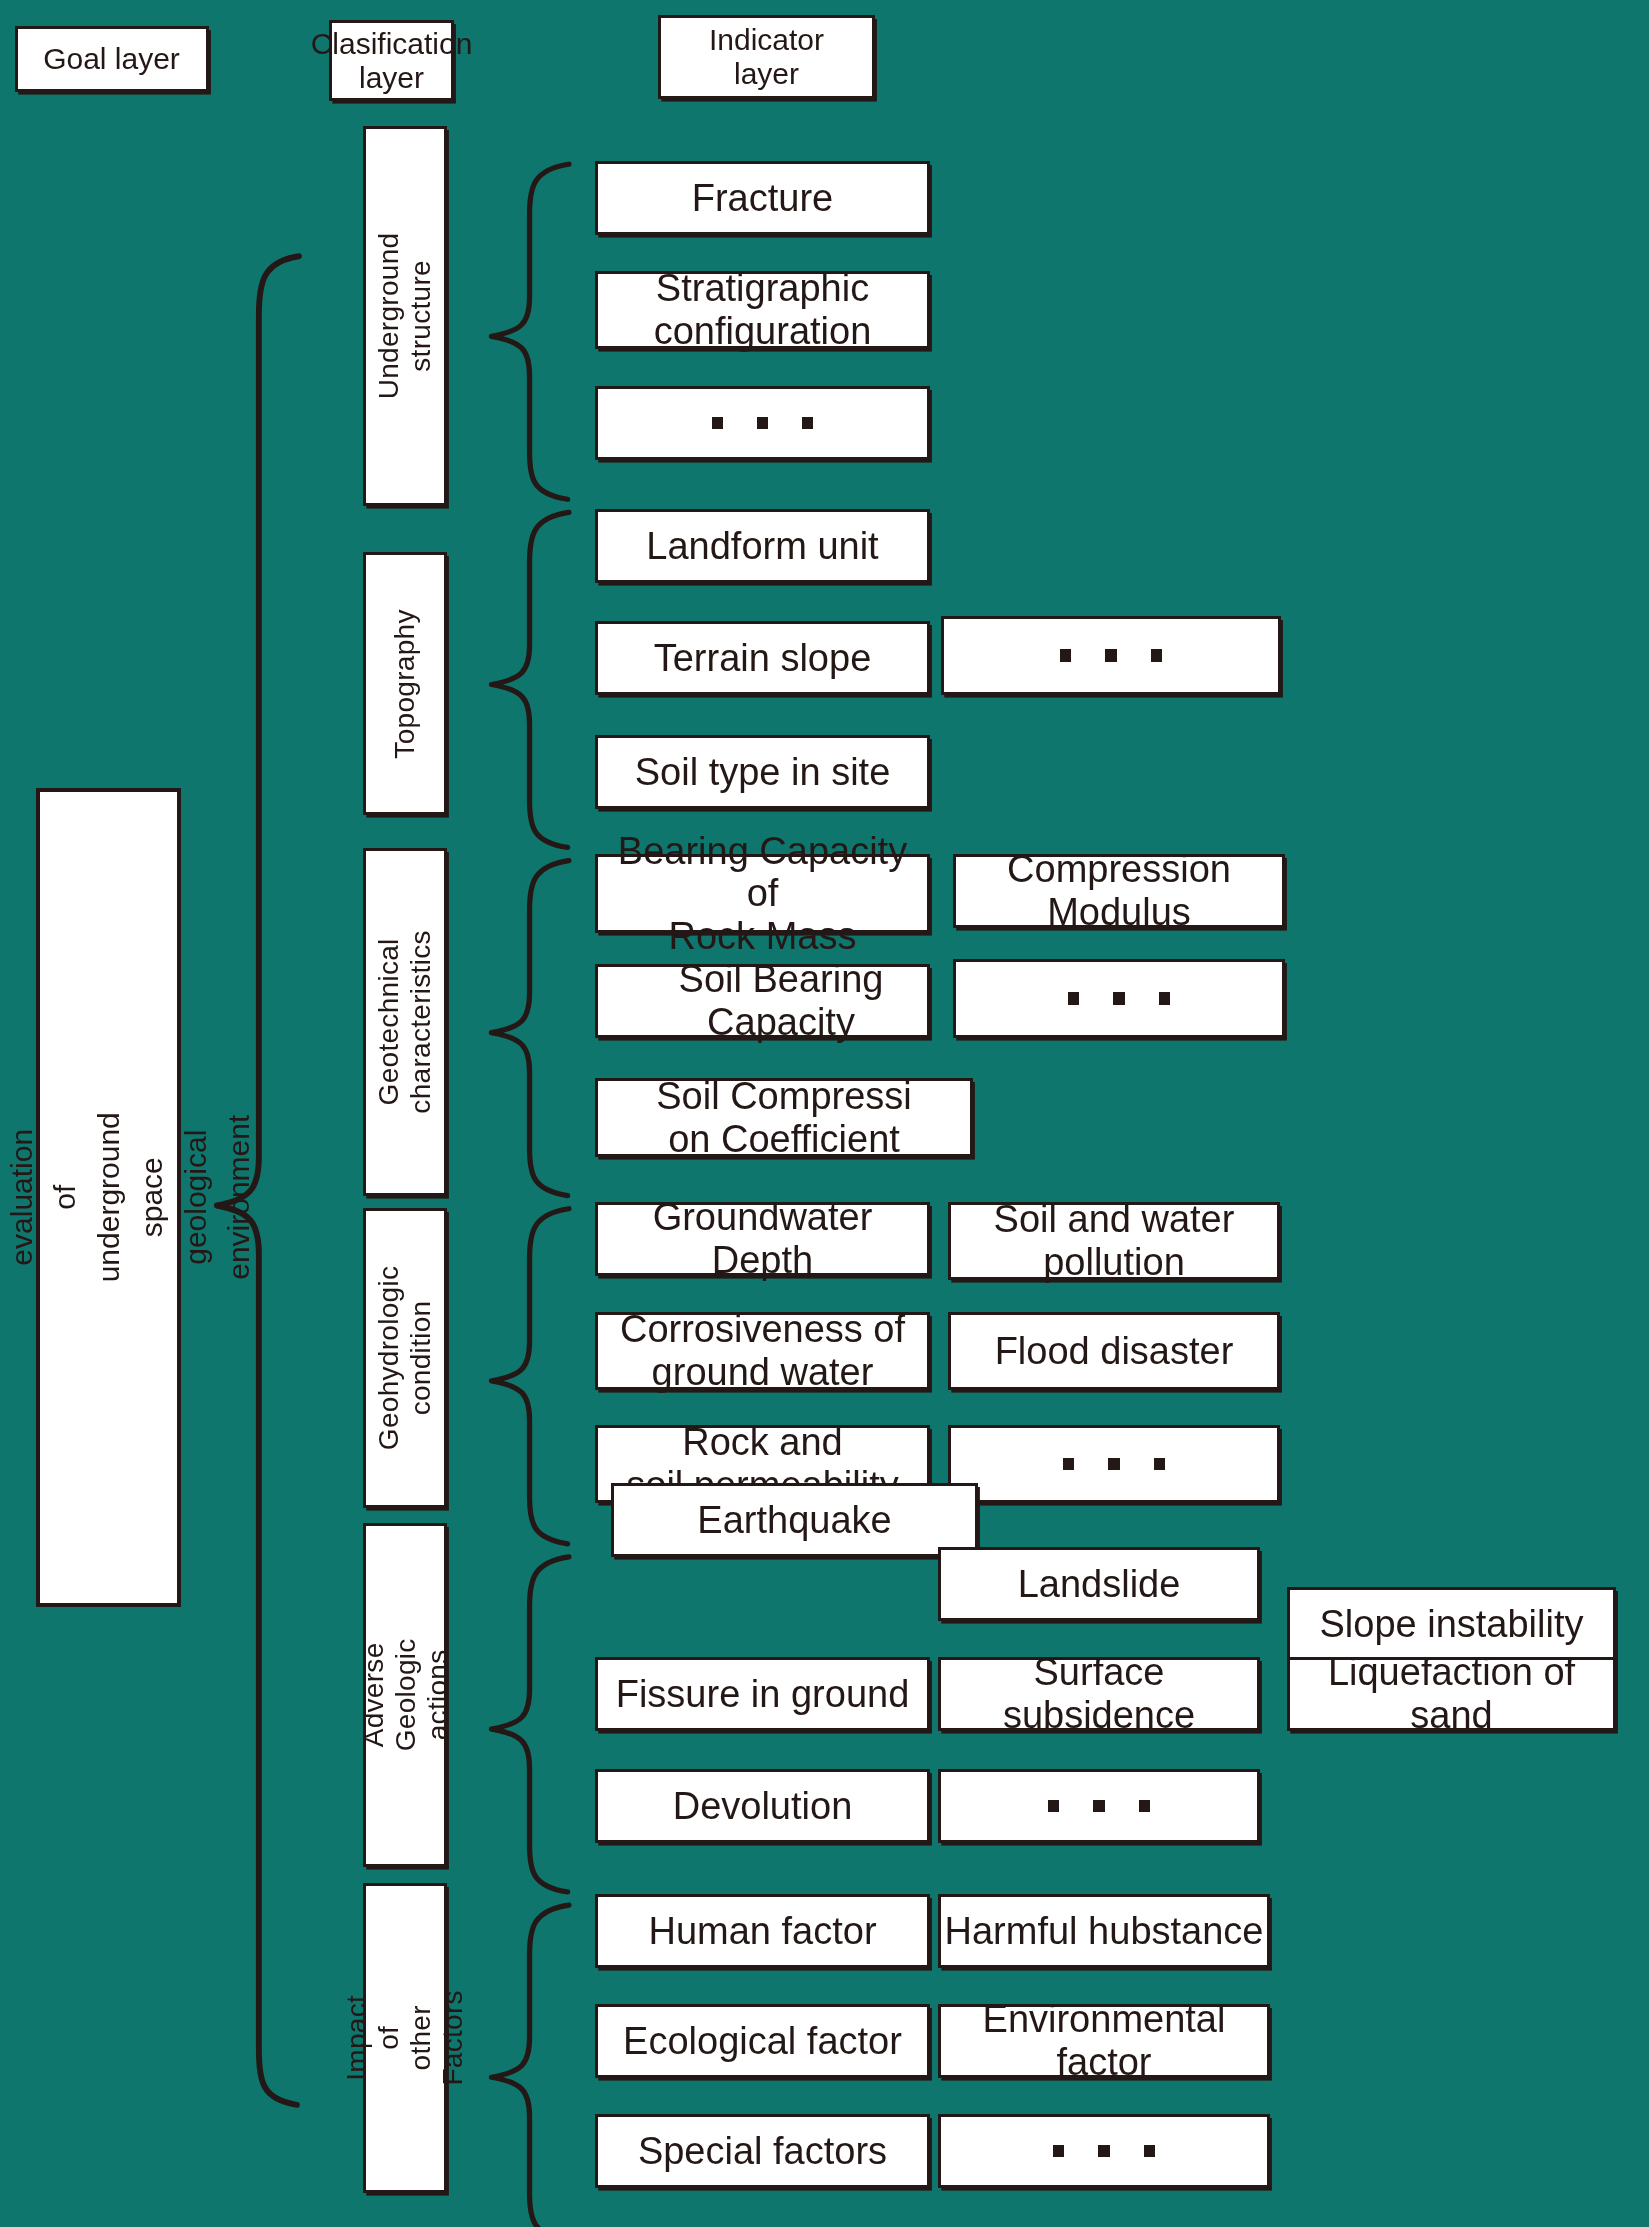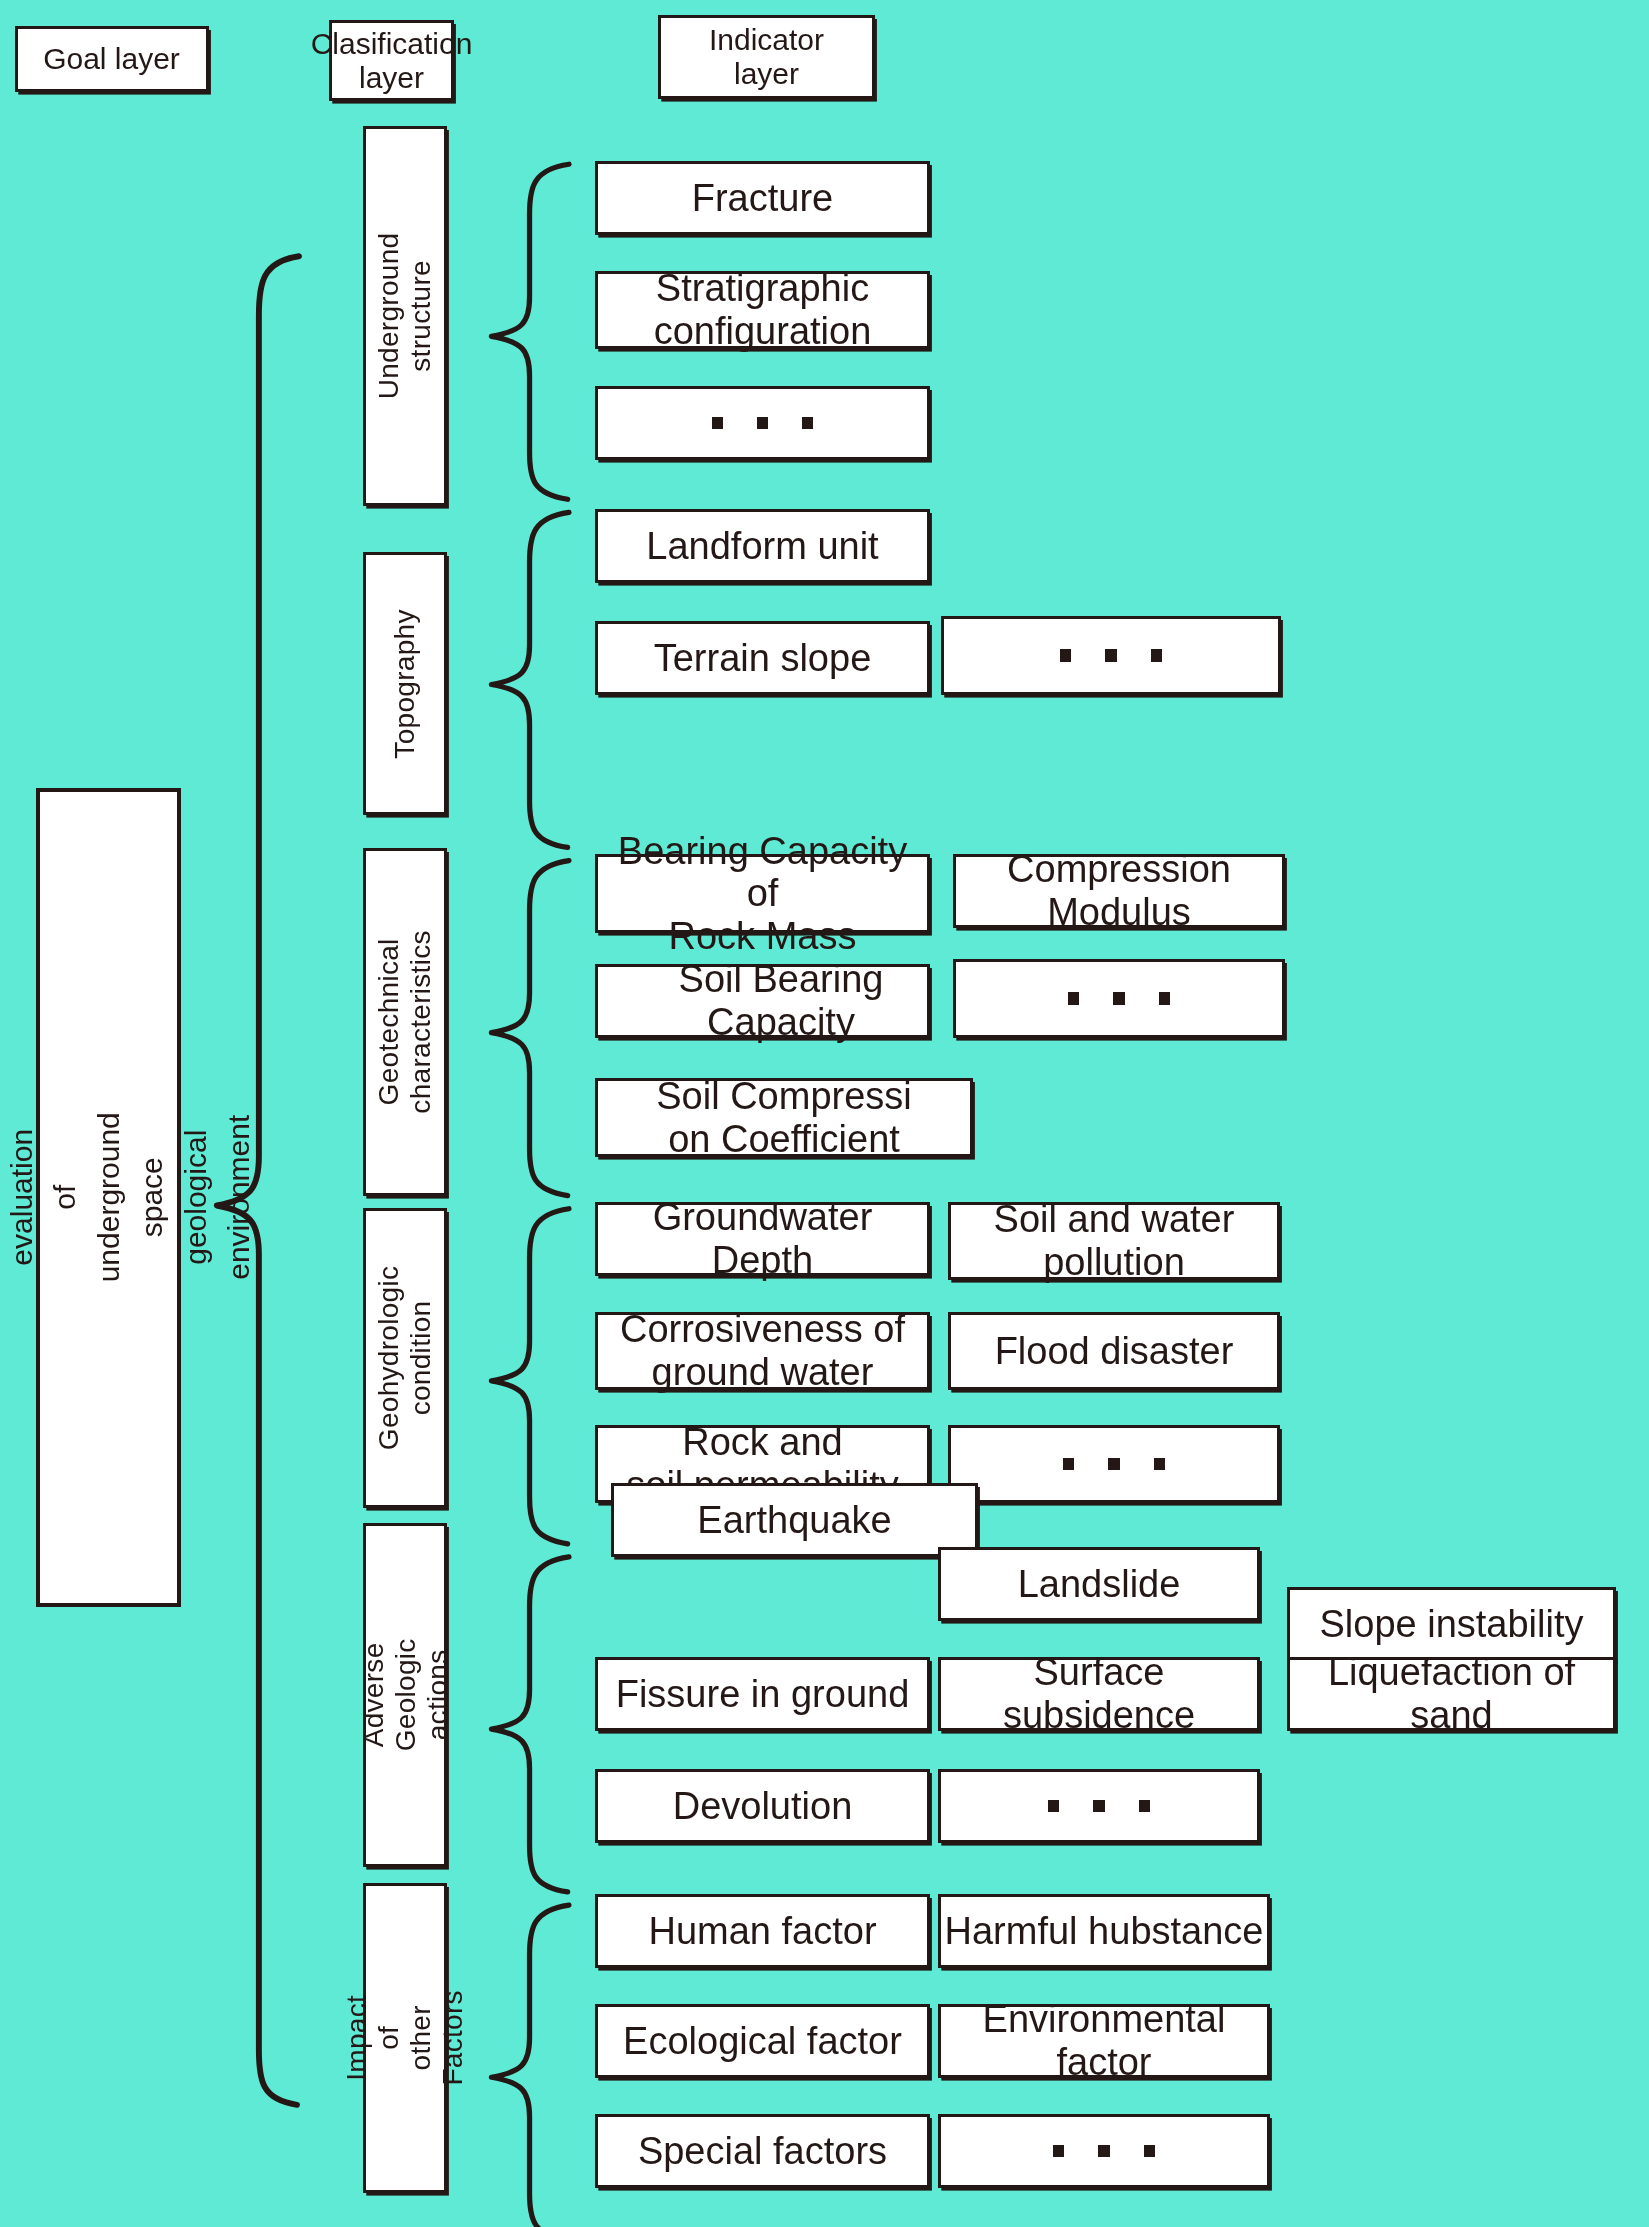--- a/index.html
+++ b/index.html
@@ -1,20 +1,20 @@
 <!DOCTYPE html>
 <html style="font-size:10.5px"><head>
 <meta charset="utf-8">
 <style>
   html,body{margin:0;padding:0;background:#ffffff;}
   #canvas{
     position:relative;
     width:1649px;
     height:2227px;
-    background:#5eead4;
+    background:#0f766e;
     font-family:"Liberation Sans", sans-serif;
     color:#231815;
     overflow:hidden;
   }
   
   .box{
     position:absolute;
     box-sizing:border-box;
     border:3.3px solid #231815;
     background:#ffffff;
@@ -196,20 +196,21 @@
     <span class="dots"><i></i><i></i><i></i></span>
   </div>
 
   <div class="box shadow ind" style="left:595px;top:509px;width:335px;height:74px;">Landform unit</div>
 
   <div class="box shadow ind" style="left:595px;top:621px;width:335px;height:74px;">Terrain slope</div>
   <div class="box shadow ind dots-box" style="left:941px;top:616px;width:340px;height:79px;">
     <span class="dots"><i></i><i></i><i></i></span>
   </div>
 
+  <div class="box shadow ind" style="left:595px;top:735px;width:335px;height:74px;">Soil type in site</div>
 
   <div class="box shadow ind" style="left:595px;top:854px;width:335px;height:79px;">Bearing Capacity of
 Rock Mass</div>
   <div class="box shadow ind" style="left:953px;top:854px;width:332px;height:74px;">Compression Modulus</div>
 
   <div class="box shadow ind" style="left:595px;top:964px;width:335px;height:74px;padding-left:37px;">Soil Bearing Capacity</div>
   <div class="box shadow ind dots-box" style="left:953px;top:959px;width:332px;height:79px;">
     <span class="dots"><i></i><i></i><i></i></span>
   </div>
 

